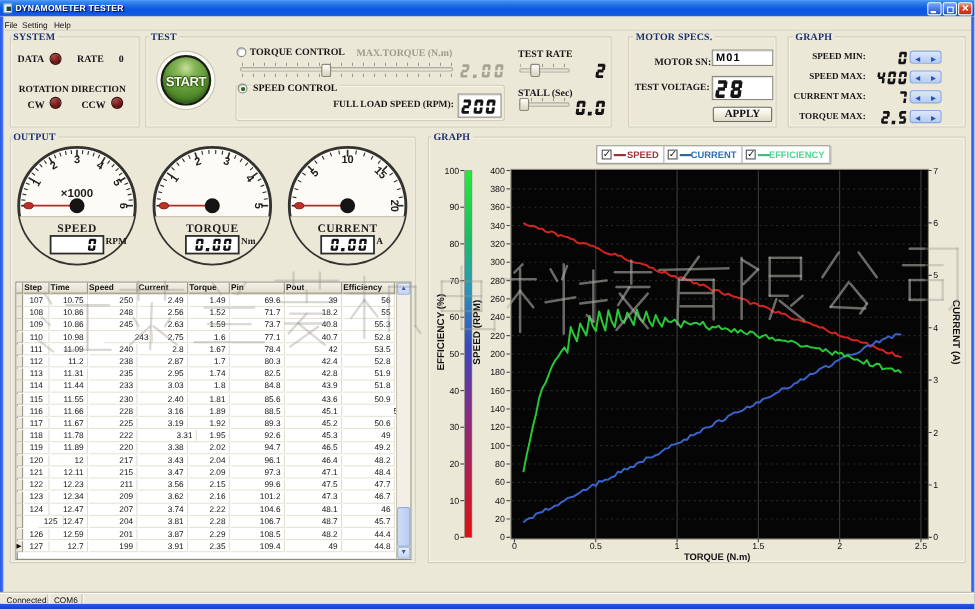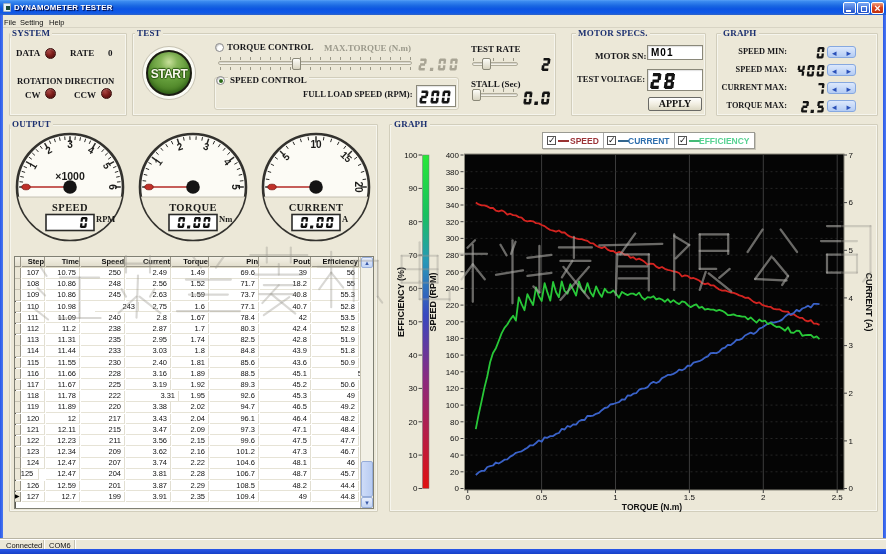--- a/index.html
+++ b/index.html
@@ -27,21 +27,21 @@
 .slider{position:absolute;height:4px;background:#f6f4ea;border:1px solid #b0ac9a;border-radius:2px;box-shadow:inset 0 1px 1px rgba(0,0,0,0.15);}
 .sthumb{position:absolute;width:9px;height:12px;background:linear-gradient(#fdfdf8,#d8d4c0);border:1px solid #8a8878;border-radius:2px;}
 .ticks{position:absolute;height:3px;background-image:repeating-linear-gradient(90deg,#9a9888 0,#9a9888 1px,transparent 1px,transparent 10px);}
 .inbox{position:absolute;background:#fff;border:1px solid #8a887a;box-shadow:inset 1px 1px 1px rgba(0,0,0,0.12);}
 .applybtn{position:absolute;background:linear-gradient(#ffffff,#f2efe2 50%,#dcd8c4);border:1px solid #6a6a66;border-radius:2px;text-align:center;font-family:"Liberation Serif",serif;font-weight:bold;font-size:10px;color:#111;}
 .spin{position:absolute;width:29px;height:12px;background:linear-gradient(#dce8fc,#b4ccf4);border:1px solid #86a8e0;border-radius:3px;}
 .spin::before{content:"\25c2";position:absolute;left:4px;top:0;font-size:9px;line-height:12px;color:#2a50b8;}
 .spin::after{content:"\25b8";position:absolute;right:4px;top:0;font-size:9px;line-height:12px;color:#2a50b8;}
 .tblwrap{position:absolute;left:14px;top:256px;width:360px;height:253px;background:#fff;border:1px solid #808074;box-shadow:inset 1px 1px 0 #5a5a52;}
 .thead{position:absolute;left:0;top:0;width:345px;height:11px;background:linear-gradient(#f4f1e6,#dedac8);}
-.th{position:absolute;top:0;height:10px;border-right:1px solid #9a9688;border-bottom:1px solid #9a9688;font-size:7.5px;font-weight:bold;text-align:right;line-height:10px;color:#111;}
+.th{position:absolute;top:0;height:10px;border-right:1px solid #9a9688;border-bottom:1px solid #9a9688;font-size:7.5px;font-weight:bold;text-align:left;line-height:10px;color:#111;}
 .trow{position:absolute;left:0;width:345px;height:11px;}
 .td{position:absolute;top:0;height:10.5px;border-right:1px solid #e2dfd2;border-bottom:1px solid #e6e3d6;font-size:7.5px;line-height:10px;color:#111;}
 .tr0{text-align:right;padding-right:3px;}
 .tc{text-align:center}
 .tsel{background:#ece8d8;border-right:1px solid #9a9688;border-bottom:1px solid #c8c4b4;}
 .rowmark{font-size:6px;position:relative;top:-1px;left:0px;color:#000;}
 .vsb{position:absolute;right:0;top:0;width:13px;height:251px;background:#f2f0e6;border-left:1px solid #c8c4b4;}
 .sbbtn{position:absolute;left:0;width:12px;height:11px;background:linear-gradient(#e8eefc,#c2d4f4);border:1px solid #9ab0dc;border-radius:2px;}
 .arr{position:absolute;left:0;right:0;top:0;text-align:center;font-size:7px;line-height:9px;color:#3a5aa8;}
 .sbthumb{position:absolute;left:0;top:204px;width:12px;height:36px;background:linear-gradient(90deg,#cfdcf8,#b8ccf2);border:1px solid #96acd8;border-radius:2px;}
@@ -345,21 +345,21 @@
       <div class="td tr0" style="left:31px;width:34px">12.47</div>
       <div class="td tr0" style="left:66px;width:44px">207</div>
       <div class="td tr0" style="left:111px;width:45px">3.74</div>
       <div class="td tr0" style="left:157px;width:37px">2.22</div>
       <div class="td tr0" style="left:195px;width:49px">104.6</div>
       <div class="td tr0" style="left:245px;width:51px">48.1</div>
       <div class="td tr0" style="left:297px;width:47px">46</div>
     </div>
     <div class="trow" style="top:212.4px">
       <div class="td tsel" style="left:0px;width:6px"></div>
-      <div class="td tc" style="left:1px;width:23px">125</div>
+      <div class="td tc" style="left:20px;width:23px">125</div>
       <div class="td tr0" style="left:31px;width:34px">12.47</div>
       <div class="td tr0" style="left:66px;width:44px">204</div>
       <div class="td tr0" style="left:111px;width:45px">3.81</div>
       <div class="td tr0" style="left:157px;width:37px">2.28</div>
       <div class="td tr0" style="left:195px;width:49px">106.7</div>
       <div class="td tr0" style="left:245px;width:51px">48.7</div>
       <div class="td tr0" style="left:297px;width:47px">45.7</div>
     </div>
     <div class="trow" style="top:223.6px">
       <div class="td tsel" style="left:0px;width:6px"></div>

